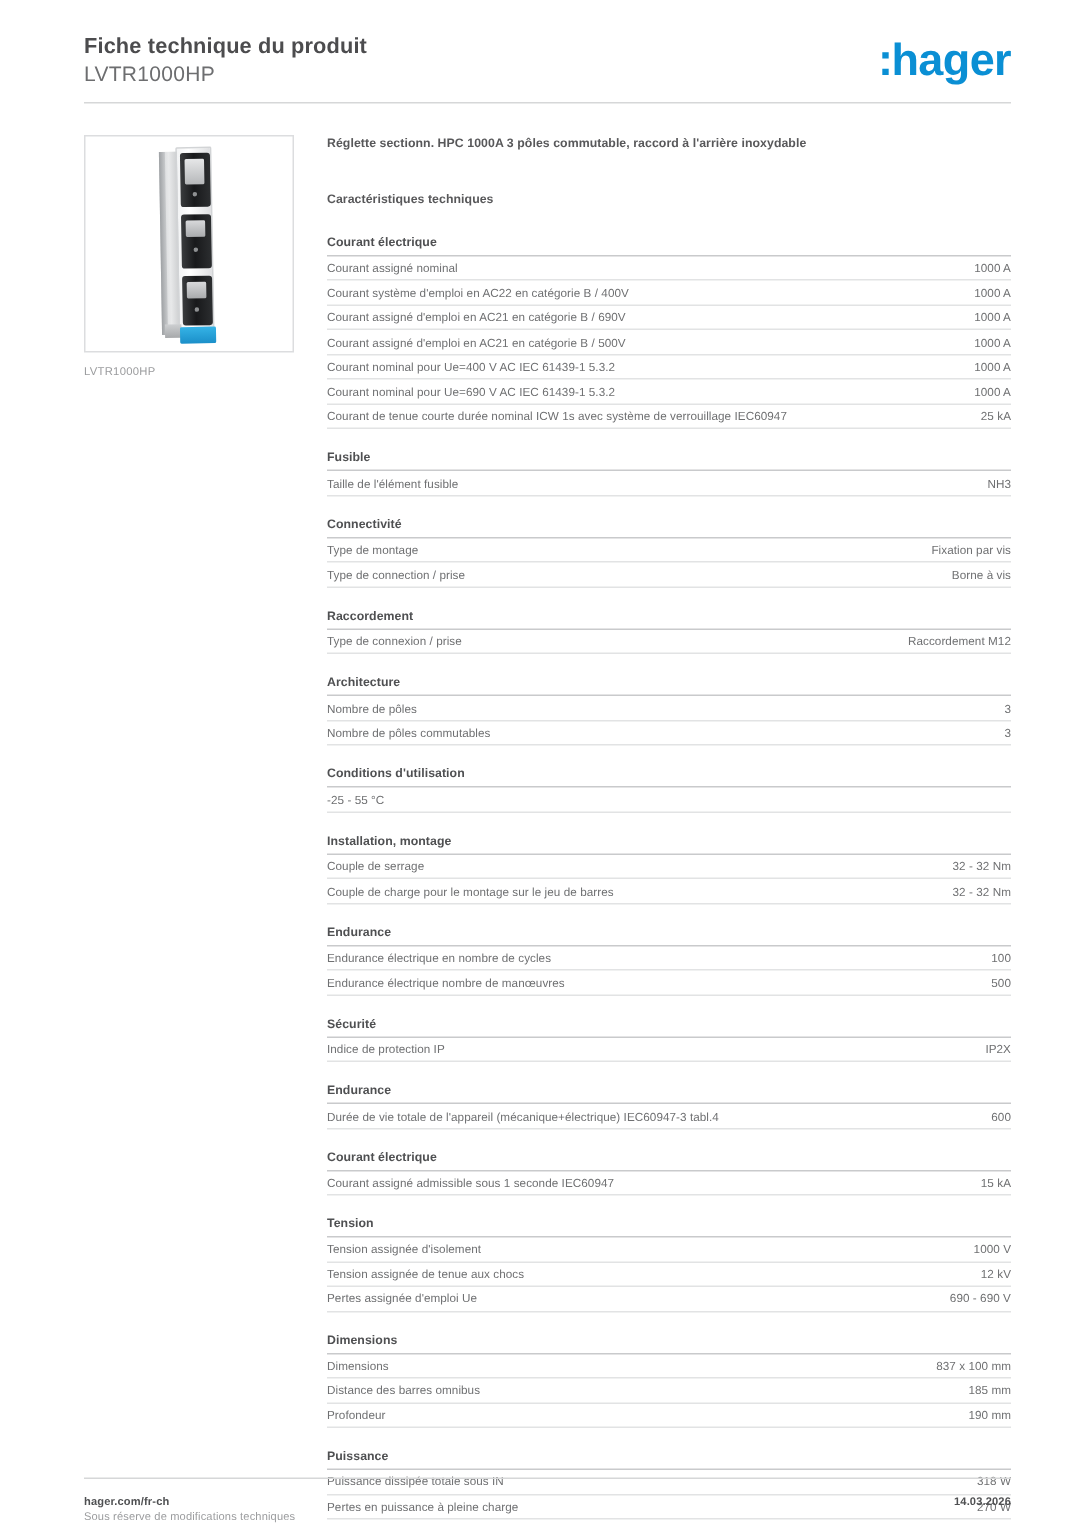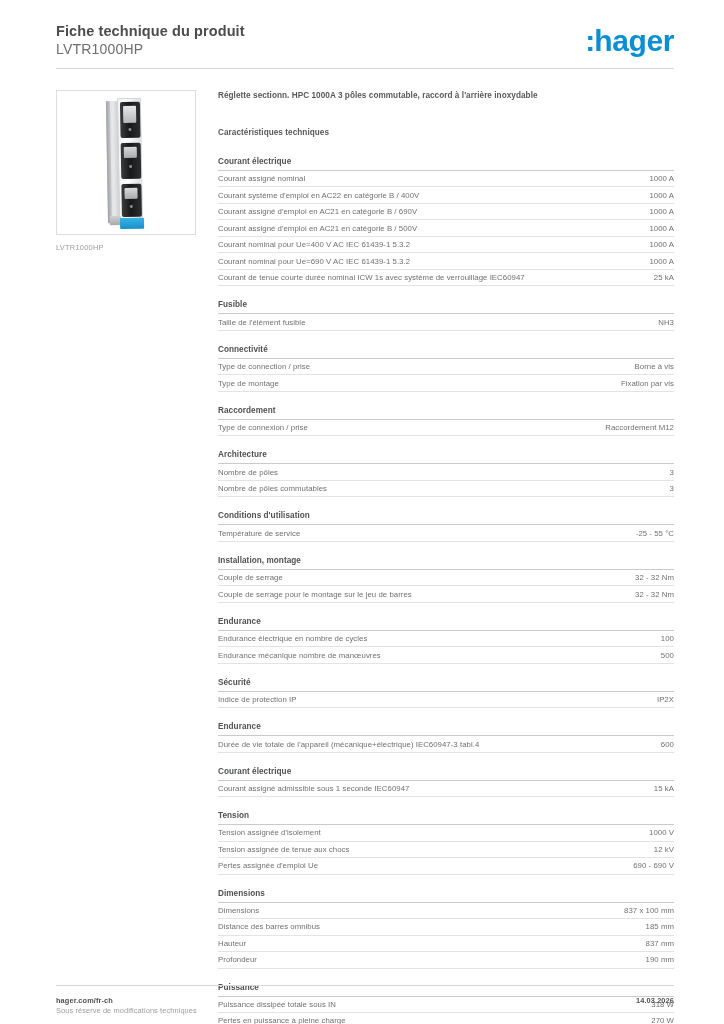--- a/index.html
+++ b/index.html
@@ -349,27 +349,27 @@
         <div class="section">
           <div class="section-title">Fusible</div>
           <div class="row">
             <div class="row-label">Taille de l'élément fusible</div>
             <div class="row-value">NH3</div>
           </div>
         </div>
         <div class="section">
           <div class="section-title">Connectivité</div>
           <div class="row">
+            <div class="row-label">Type de montage</div>
+            <div class="row-value">Fixation par vis</div>
+          </div>
+          <div class="row">
             <div class="row-label">Type de connection / prise</div>
             <div class="row-value">Borne à vis</div>
           </div>
-          <div class="row">
-            <div class="row-label">Type de montage</div>
-            <div class="row-value">Fixation par vis</div>
-          </div>
         </div>
         <div class="section">
           <div class="section-title">Raccordement</div>
           <div class="row">
             <div class="row-label">Type de connexion / prise</div>
             <div class="row-value">Raccordement M12</div>
           </div>
         </div>
         <div class="section">
           <div class="section-title">Architecture</div>
@@ -378,43 +378,42 @@
             <div class="row-value">3</div>
           </div>
           <div class="row">
             <div class="row-label">Nombre de pôles commutables</div>
             <div class="row-value">3</div>
           </div>
         </div>
         <div class="section">
           <div class="section-title">Conditions d'utilisation</div>
           <div class="row">
-            <div class="row-label">Température de service</div>
             <div class="row-value">-25 - 55 °C</div>
           </div>
         </div>
         <div class="section">
           <div class="section-title">Installation, montage</div>
           <div class="row">
             <div class="row-label">Couple de serrage</div>
             <div class="row-value">32 - 32 Nm</div>
           </div>
           <div class="row">
-            <div class="row-label">Couple de serrage pour le montage sur le jeu de barres</div>
+            <div class="row-label">Couple de charge pour le montage sur le jeu de barres</div>
             <div class="row-value">32 - 32 Nm</div>
           </div>
         </div>
         <div class="section">
           <div class="section-title">Endurance</div>
           <div class="row">
             <div class="row-label">Endurance électrique en nombre de cycles</div>
             <div class="row-value">100</div>
           </div>
           <div class="row">
-            <div class="row-label">Endurance mécanique nombre de manœuvres</div>
+            <div class="row-label">Endurance électrique nombre de manœuvres</div>
             <div class="row-value">500</div>
           </div>
         </div>
         <div class="section">
           <div class="section-title">Sécurité</div>
           <div class="row">
             <div class="row-label">Indice de protection IP</div>
             <div class="row-value">IP2X</div>
           </div>
         </div>
@@ -449,24 +448,20 @@
         </div>
         <div class="section">
           <div class="section-title">Dimensions</div>
           <div class="row">
             <div class="row-label">Dimensions</div>
             <div class="row-value">837 x 100 mm</div>
           </div>
           <div class="row">
             <div class="row-label">Distance des barres omnibus</div>
             <div class="row-value">185 mm</div>
-          </div>
-          <div class="row">
-            <div class="row-label">Hauteur</div>
-            <div class="row-value">837 mm</div>
           </div>
           <div class="row">
             <div class="row-label">Profondeur</div>
             <div class="row-value">190 mm</div>
           </div>
         </div>
         <div class="section">
           <div class="section-title">Puissance</div>
           <div class="row">
             <div class="row-label">Puissance dissipée totale sous IN</div>

